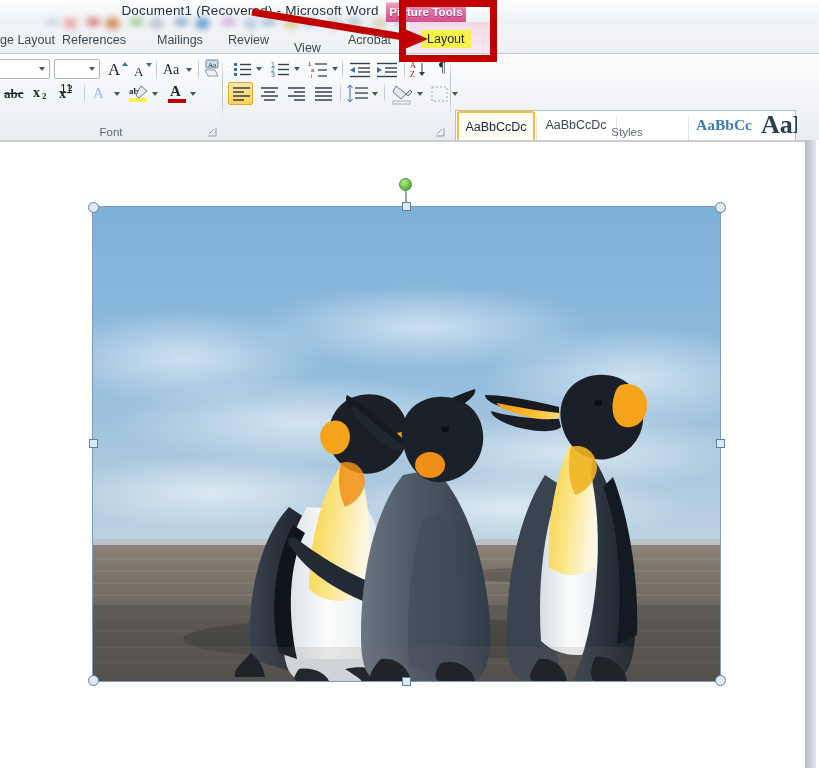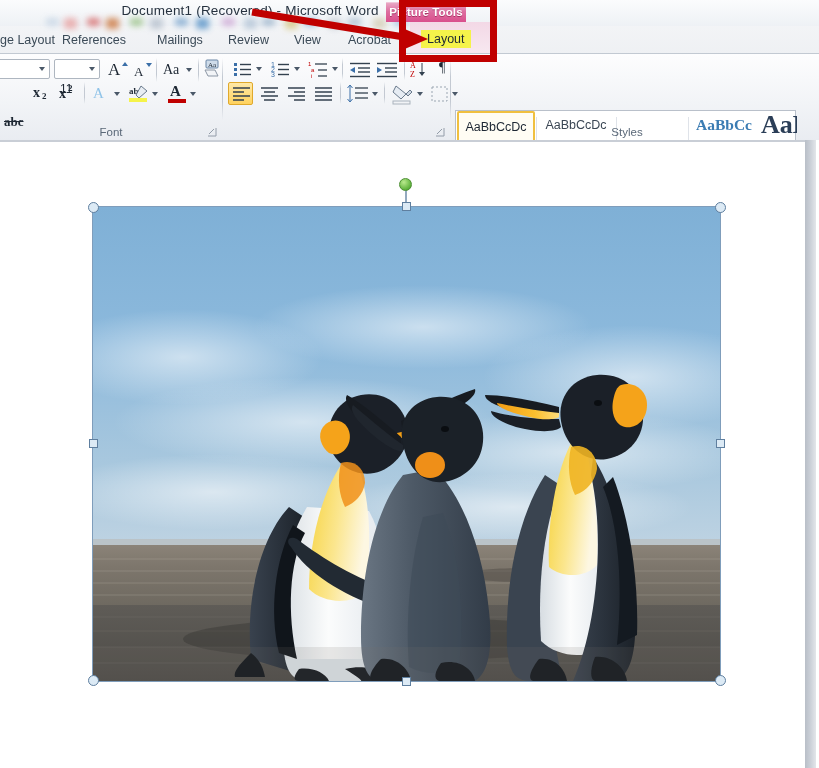--- a/index.html
+++ b/index.html
@@ -169,21 +169,21 @@
         <i style="left: 373px; background: rgb(214, 208, 182); height: 11px;"></i>
         <i style="left: 394px; background: rgb(158, 195, 224); height: 8px;"></i>
         <i style="left: 420px; background: rgb(192, 206, 221); height: 11px;"></i>
       </div>
 
     <div class="tab-strip" id="tabStrip">
         <div class="tab" style="left: 0px;">ge Layout</div>
         <div class="tab" style="left: 62px;">References</div>
         <div class="tab" style="left: 157px;">Mailings</div>
         <div class="tab" style="left: 228px;">Review</div>
-        <div class="tab" style="left: 294px;">View</div>
+        <div class="tab" style="left: 294px; margin-top: 8px;">View</div>
         <div class="tab" style="left: 348px;">Acrobat</div>
       </div>
 
     <div class="ctx-band"></div>
     <div class="ctx-header">
       <span>Picture Tools</span>
     </div>
     <div class="ctx-tab">Layout</div>
 
     <div class="ribbon-body">
@@ -212,21 +212,21 @@
       </div>
       <div class="group-div" style="left:198px;top:4px;height:24px;"></div>
       <div class="btn" style="left:200px;top:3px;width:24px;height:23px;">
         <svg width="24" height="23">
           <rect x="5" y="2" width="12" height="8" rx="1" fill="#cfdcea" stroke="#6a86a5"></rect>
           <text x="7" y="9" font-size="7" fill="#1d2733" font-family="Liberation Serif, serif">Aa</text>
           <path d="M4 12 L14 12 L17 18 L7 18 Z" fill="#f2f4f7" stroke="#8b96a4"></path>
         </svg>
       </div>
 
-      <div class="btn" style="left:0px;top:28px;width:26px;height:22px;margin-top:28px;">
+      <div class="btn" style="left:0px;top:28px;width:26px;height:22px;">
         <span class="ico" style="left:3px;top:3px;font-size:13px;font-weight:bold;text-decoration:line-through;">abc</span>
       </div>
       <div class="btn" style="left:28px;top:28px;width:24px;height:22px;">
         <span class="ico" style="left:4px;top:2px;font-size:14px;font-weight:bold;">x</span>
         <span class="ico" style="left:13px;top:8px;font-size:9px;font-weight:bold;">2</span>
       </div>
       <div class="btn" style="left:54px;top:28px;width:24px;height:22px;">
         <span class="ico" style="left:4px;top:3px;font-size:14px;font-weight:bold;">x</span>
         <span class="ico" style="left:13px;top:0px;font-size:9px;font-weight:bold;">2</span>
       </div>

